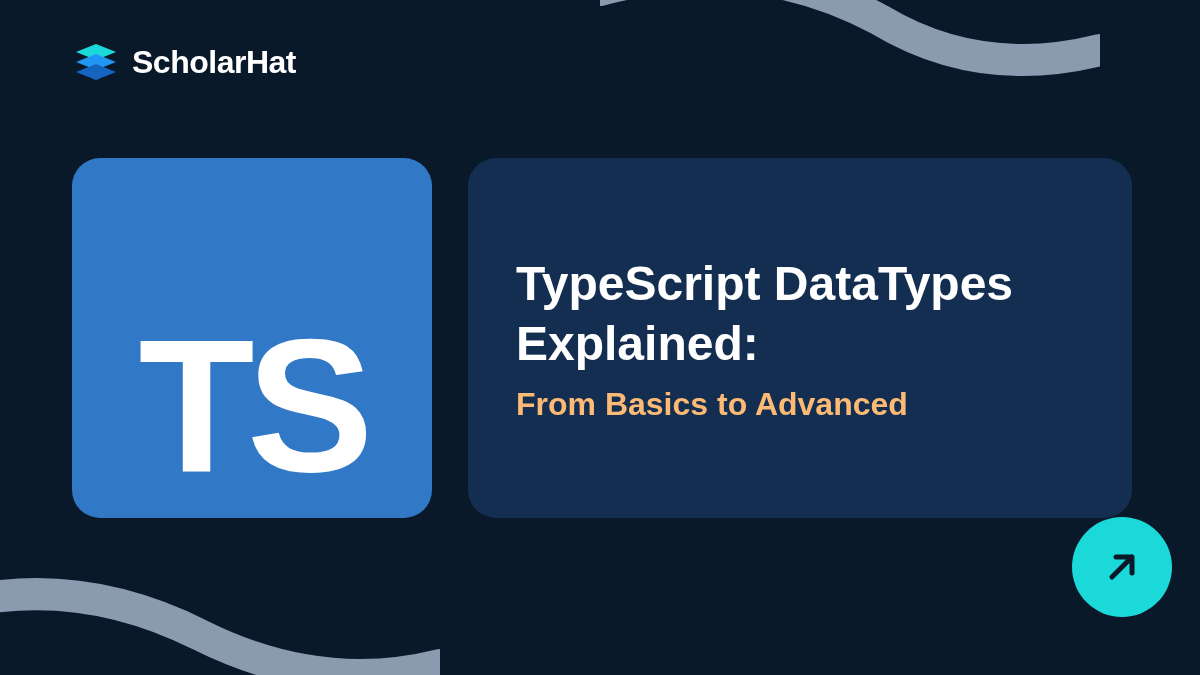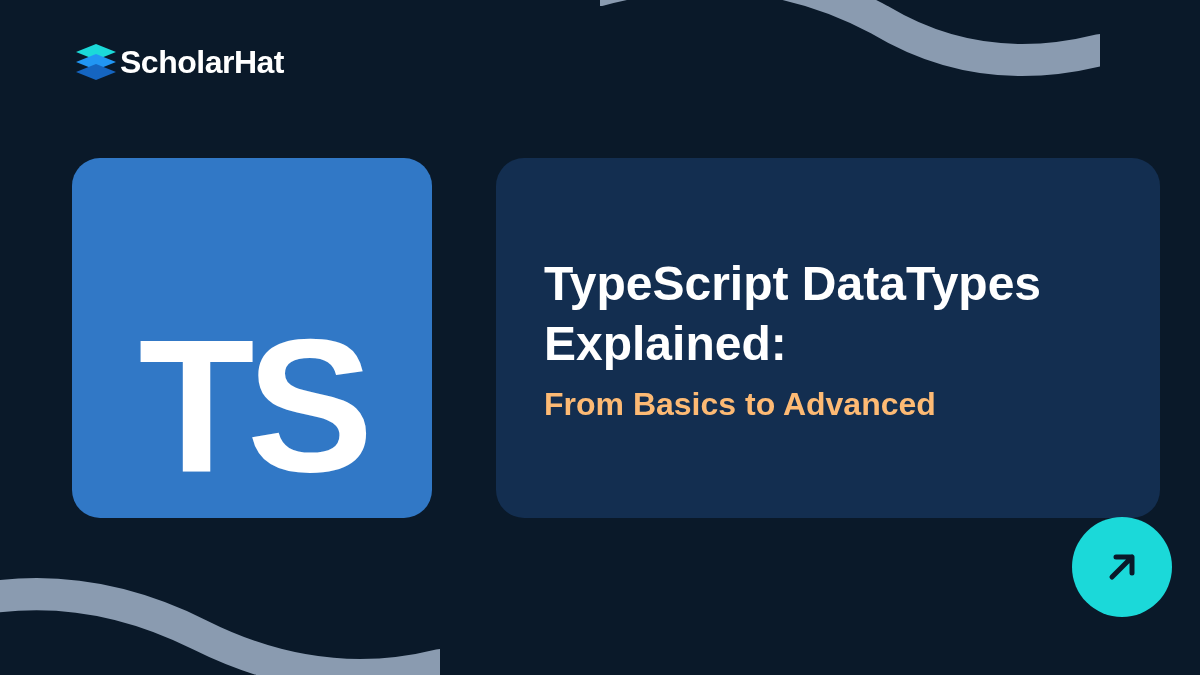--- a/index.html
+++ b/index.html
@@ -14,20 +14,21 @@
       font-family: -apple-system, BlinkMacSystemFont, 'Segoe UI', Arial, sans-serif;
       position: relative;
       overflow: hidden;
     }
     .logo-container {
       position: absolute;
       top: 38px;
       left: 72px;
       display: flex;
       align-items: center;
+      gap: 12px;
     }
     .logo-icon {
       width: 48px;
       height: 48px;
       position: relative;
     }
     .logo-text {
       color: #ffffff;
       font-size: 32px;
       font-weight: 700;
@@ -58,21 +59,20 @@
       top: 158px;
       left: 468px;
       width: 664px;
       height: 360px;
       background-color: #132e50;
       border-radius: 28px;
       padding: 56px 48px;
       display: flex;
       flex-direction: column;
       justify-content: center;
-      margin-left: 28px;
     }
     .title-main {
       color: #ffffff;
       font-size: 48px;
       font-weight: 700;
       line-height: 1.25;
       margin-bottom: 12px;
     }
     .title-sub {
       color: #fdba74;

